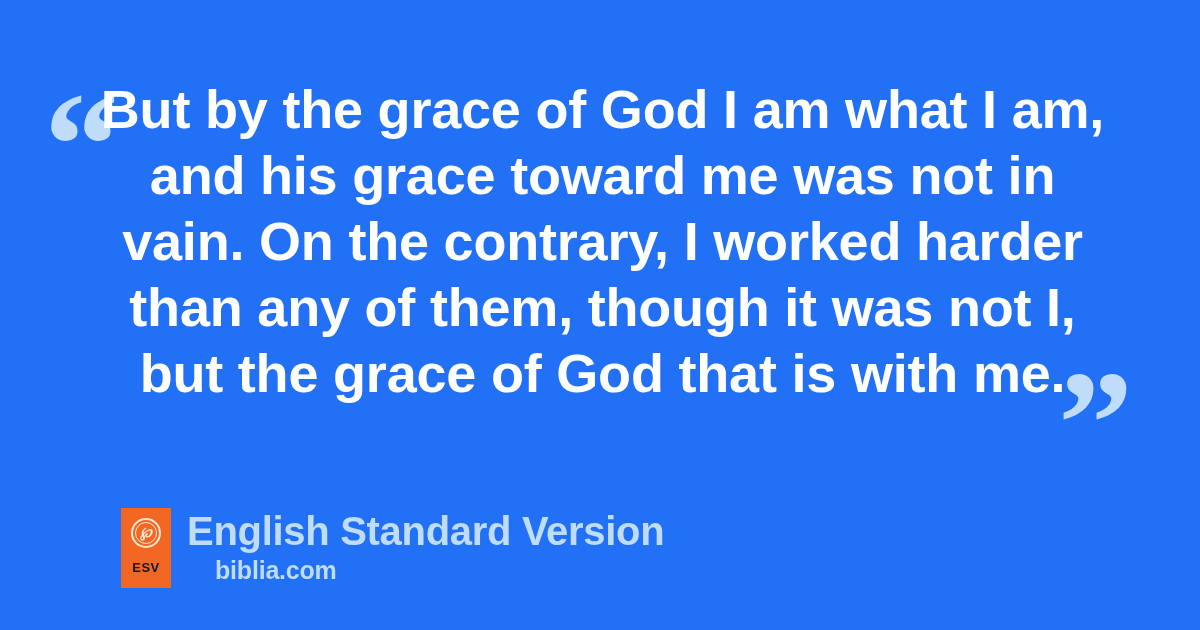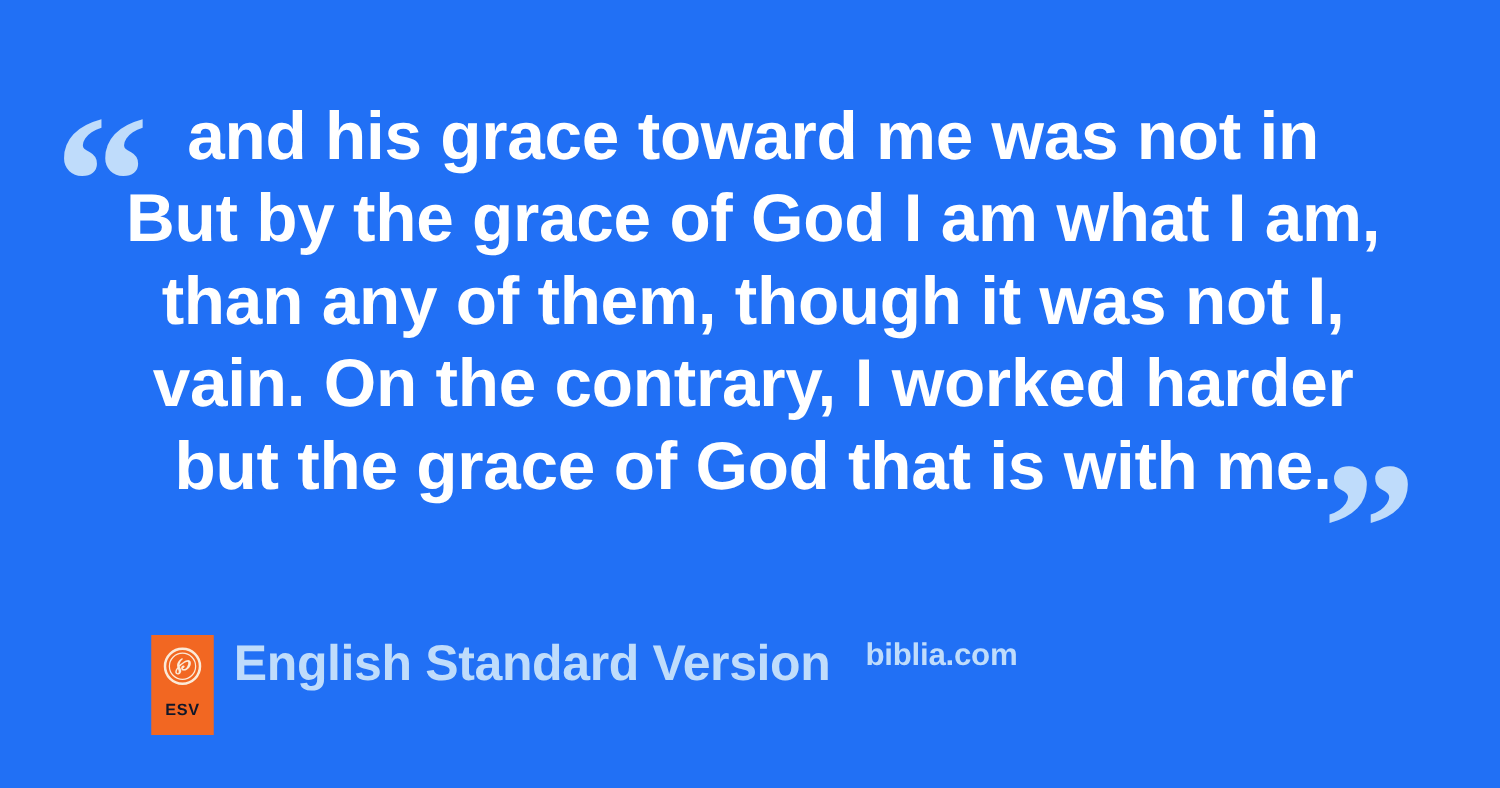--- a/index.html
+++ b/index.html
@@ -123,21 +123,21 @@
     font-family: "Liberation Sans", sans-serif;
     font-weight: 700;
     font-size: 13px;
     letter-spacing: 0.5px;
     line-height: 1;
   }
 
   .attribution-text {
     margin-left: 16px;
     display: flex;
-    flex-direction: row;
+    flex-direction: column;
   }
   .version-name {
     color: #BFDCFB;
     font-family: "Liberation Sans", sans-serif;
     font-weight: 700;
     font-size: 40px;
     line-height: 46px;
     letter-spacing: -0.3px;
     white-space: nowrap;
   }
@@ -156,24 +156,24 @@
 </head>
 <body>
 
 <div id="verse-card">
 
   <div class="quote-area">
 
     <span class="quote-mark quote-open">“</span>
 
     <div class="verse-lines">
+      <div class="verse-line">But by the grace of God I am what I am,</div>
       <div class="verse-line">and his grace toward me was not in</div>
-      <div class="verse-line">But by the grace of God I am what I am,</div>
+      <div class="verse-line">vain. On the contrary, I worked harder</div>
       <div class="verse-line">than any of them, though it was not I,</div>
-      <div class="verse-line">vain. On the contrary, I worked harder</div>
       <div class="verse-line">but the grace of God that is with me.</div>
     </div>
 
     <span class="quote-mark quote-close">”</span>
   </div>
 
   <div class="attribution">
 
     <div class="esv-logo">
       <div class="esv-seal">

